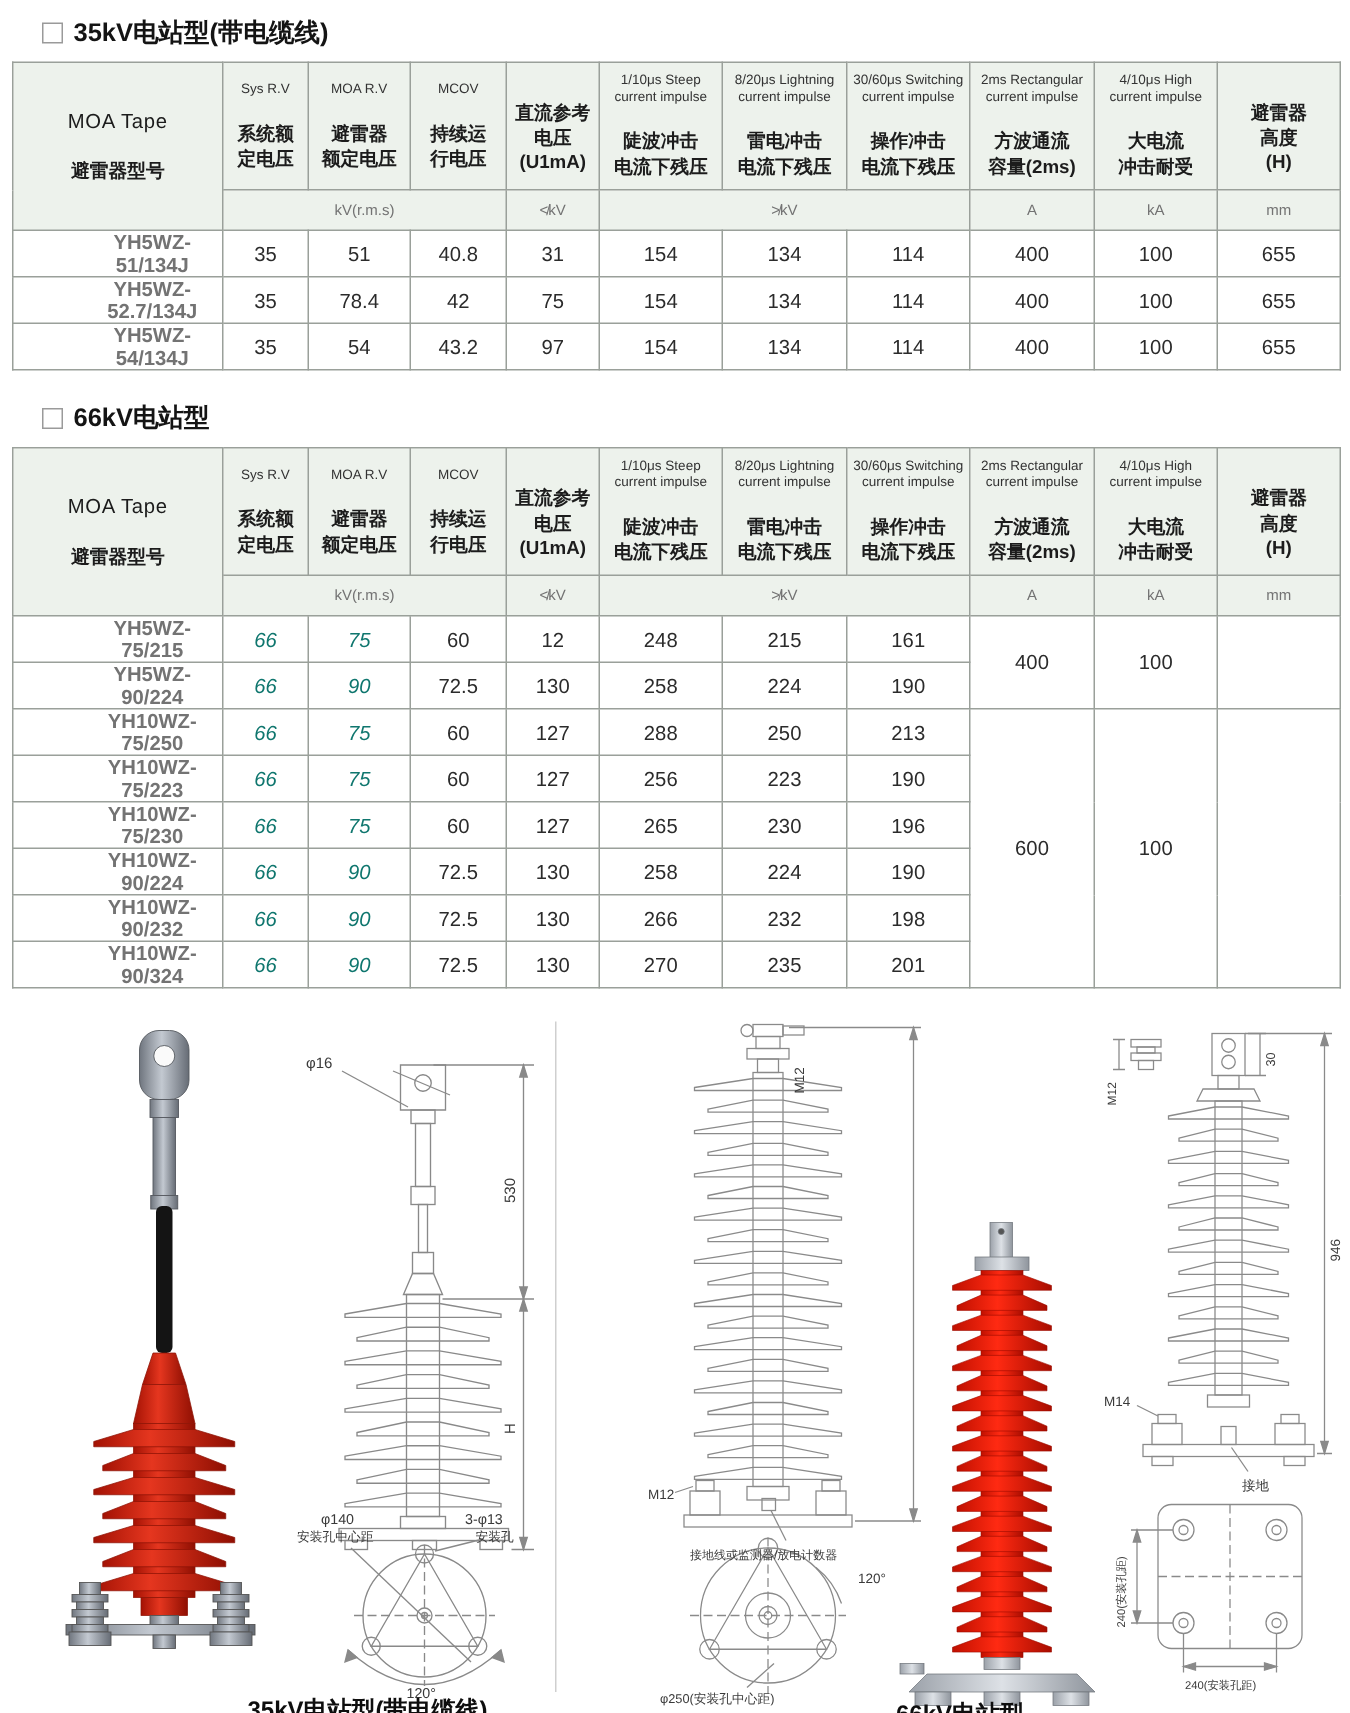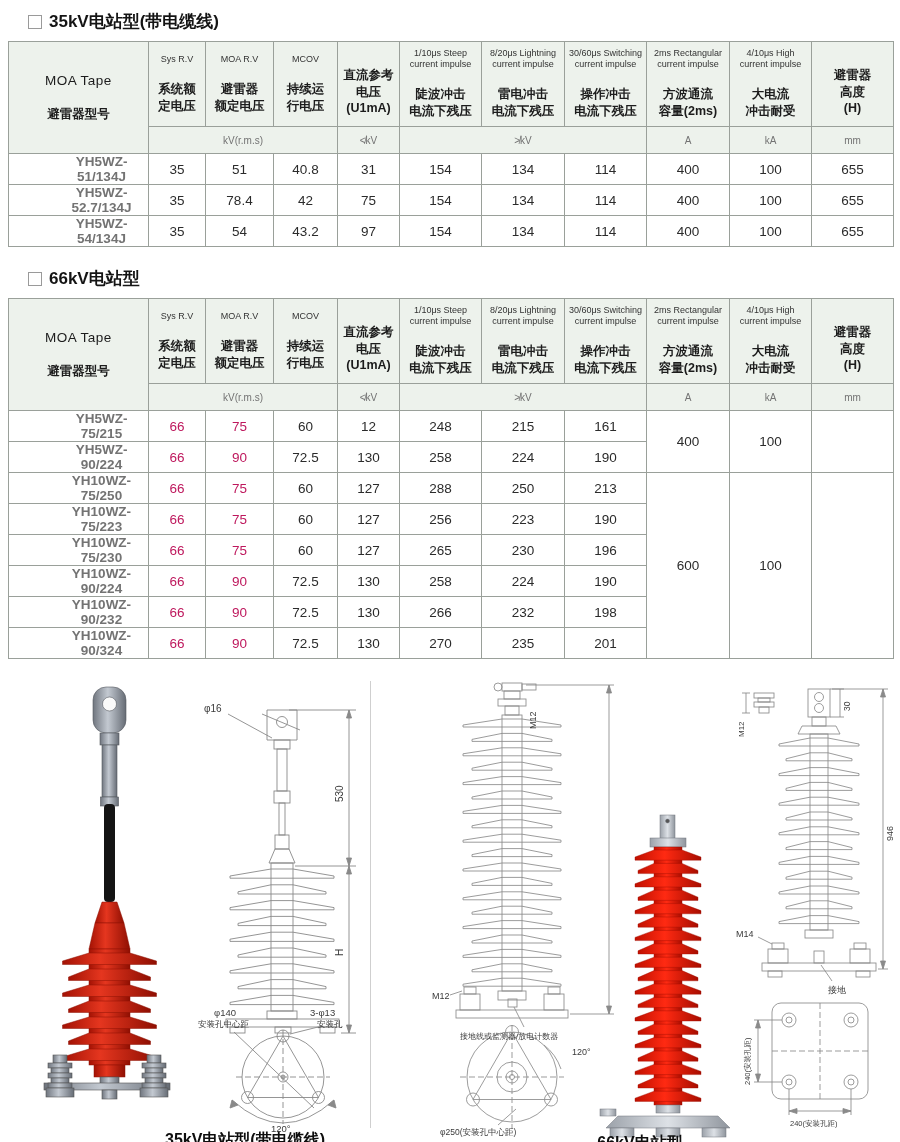--- a/index.html
+++ b/index.html
@@ -18,21 +18,21 @@
   .spec thead th{background:#edf2ec;font-weight:normal;}
   .spec tr.hrow th{height:84px;}
   .hen{font-size:9px;color:#333;white-space:pre-line;line-height:1.25;}
   .hen.big{font-size:13.5px;letter-spacing:.5px;color:#1c1c1c;text-align:center;}
   .hcn{font-size:12.5px;font-weight:bold;color:#1c1c1c;white-space:pre-line;line-height:1.35;margin-top:16px;}
   .spec th.unit{height:26px;font-size:10px;color:#737373;}
   .spec td{font-size:13.5px;color:#2b2b2b;background:#fff;}
   table.t1 td{height:27px;}
   table.t2 td{height:30px;}
   .spec td.model{font-weight:700;color:#737373;padding-left:48px;}
-  .spec td.muted{color:#be185d;}
+  .spec td.muted{color:#0f766e;font-style:italic;}
 
   .figures{position:relative;height:492px;margin-top:16px;}
   .fig{position:absolute;}
   .divider{position:absolute;left:370px;top:6px;height:447px;width:0;border-left:1px solid #cfcfcf;}
   .caption{position:absolute;font-weight:bold;font-size:16px;color:#0e0e0e;text-align:center;}
   svg text{font-family:"Liberation Sans","DejaVu Sans",sans-serif;fill:#3a3a3a;stroke:none;}
 </style>
 </head>
 <body>
 

